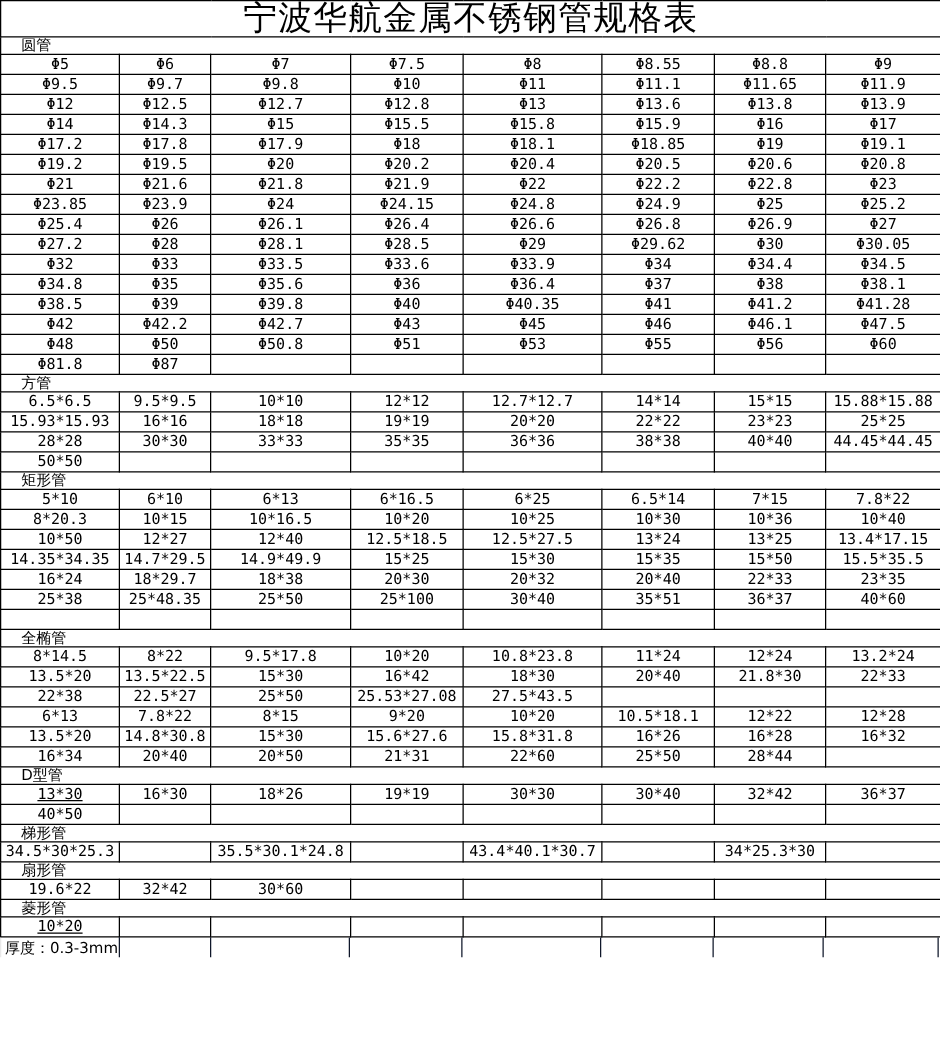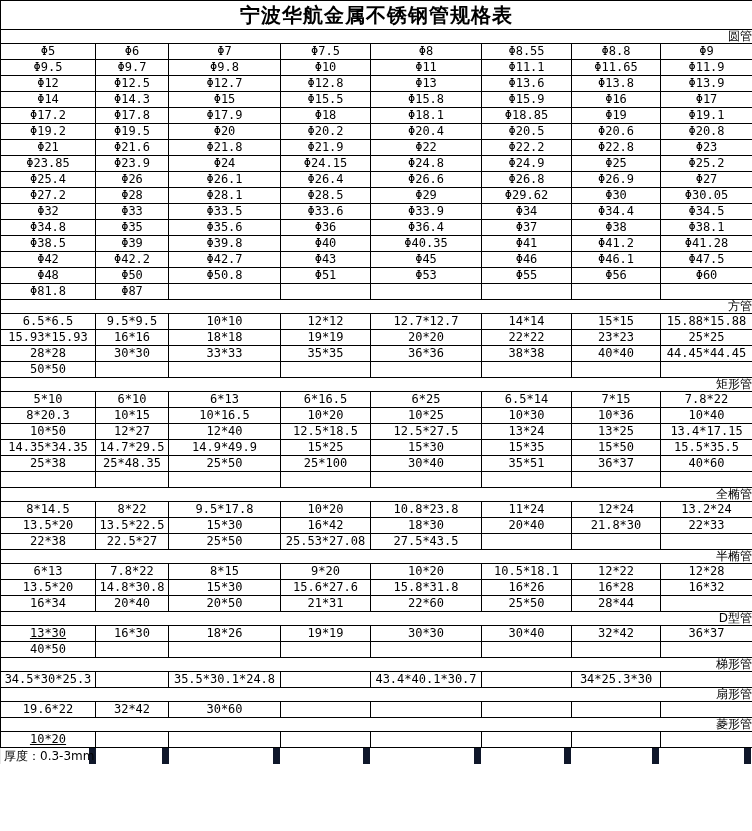--- a/index.html
+++ b/index.html
@@ -1,28 +1,28 @@
 <!DOCTYPE html>
 <html><head>
 <meta charset="utf-8">
 <style>
   html,body{margin:0;padding:0;background:#fff;}
   #sheet{width:752px;background:#fff;color:#000;}
   table.spec{border-collapse:collapse;width:752px;table-layout:fixed;
     font-family:"DejaVu Sans Mono","Liberation Mono",monospace;font-size:12px;color:#000;}
   table.spec td{border:1px solid #000;text-align:center;padding:0;height:15px;
     line-height:15px;white-space:nowrap;overflow:hidden;}
-  tr.title-row td{height:28px;line-height:28px;font-size:20px;letter-spacing:1px;
-    font-family:"DejaVu Sans","Liberation Sans",sans-serif;font-weight:700;}
-  tr.label-row td{text-align:right;height:13px;line-height:13px;padding-left:16px;
+  tr.title-row td{height:28px;line-height:28px;font-size:27px;letter-spacing:1px;
+    font-family:"DejaVu Sans","Liberation Sans",sans-serif;font-weight:400;}
+  tr.label-row td{text-align:left;height:13px;line-height:13px;padding-left:16px;
     font-family:"DejaVu Sans","Liberation Sans",sans-serif;margin-top:48px;}
   td.left{text-align:left;padding-left:2px;text-decoration:underline;}
   .footer-row{display:flex;width:750px;height:16px;line-height:16px;border-left:1px solid #e8e8e8;
     font-family:"DejaVu Sans","Liberation Sans",sans-serif;font-size:12px;}
-  .footer-cell{box-sizing:border-box;border-right:7px solid #0f172a;height:16px;
+  .footer-cell{box-sizing:border-box;border-right:1px solid #0f172a;height:16px;
     white-space:nowrap;overflow:visible;padding-left:3px;text-align:left;}
 </style>
 </head>
 <body>
 
 <div id="sheet">
   <table class="spec">
     <colgroup>
       <col style="width:95px">
         <col style="width:73px">
@@ -281,20 +281,30 @@
           <td>14.35*34.35</td>
           <td>14.7*29.5</td>
           <td>14.9*49.9</td>
           <td>15*25</td>
           <td>15*30</td>
           <td>15*35</td>
           <td>15*50</td>
           <td>15.5*35.5</td>
         </tr>
         <tr>
+          <td>16*24</td>
+          <td>18*29.7</td>
+          <td>18*38</td>
+          <td>20*30</td>
+          <td>20*32</td>
+          <td>20*40</td>
+          <td>22*33</td>
+          <td>23*35</td>
+        </tr>
+        <tr>
           <td>25*38</td>
           <td>25*48.35</td>
           <td>25*50</td>
           <td>25*100</td>
           <td>30*40</td>
           <td>35*51</td>
           <td>36*37</td>
           <td>40*60</td>
         </tr>
         <tr>
@@ -332,23 +342,20 @@
         </tr>
         <tr>
           <td>22*38</td>
           <td>22.5*27</td>
           <td>25*50</td>
           <td>25.53*27.08</td>
           <td>27.5*43.5</td>
           <td></td>
           <td></td>
           <td></td>
-        </tr>
-        <tr class="label-row">
-          <td colspan="8">半椭管</td>
         </tr>
         <tr>
           <td>6*13</td>
           <td>7.8*22</td>
           <td>8*15</td>
           <td>9*20</td>
           <td>10*20</td>
           <td>10.5*18.1</td>
           <td>12*22</td>
           <td>12*28</td>

